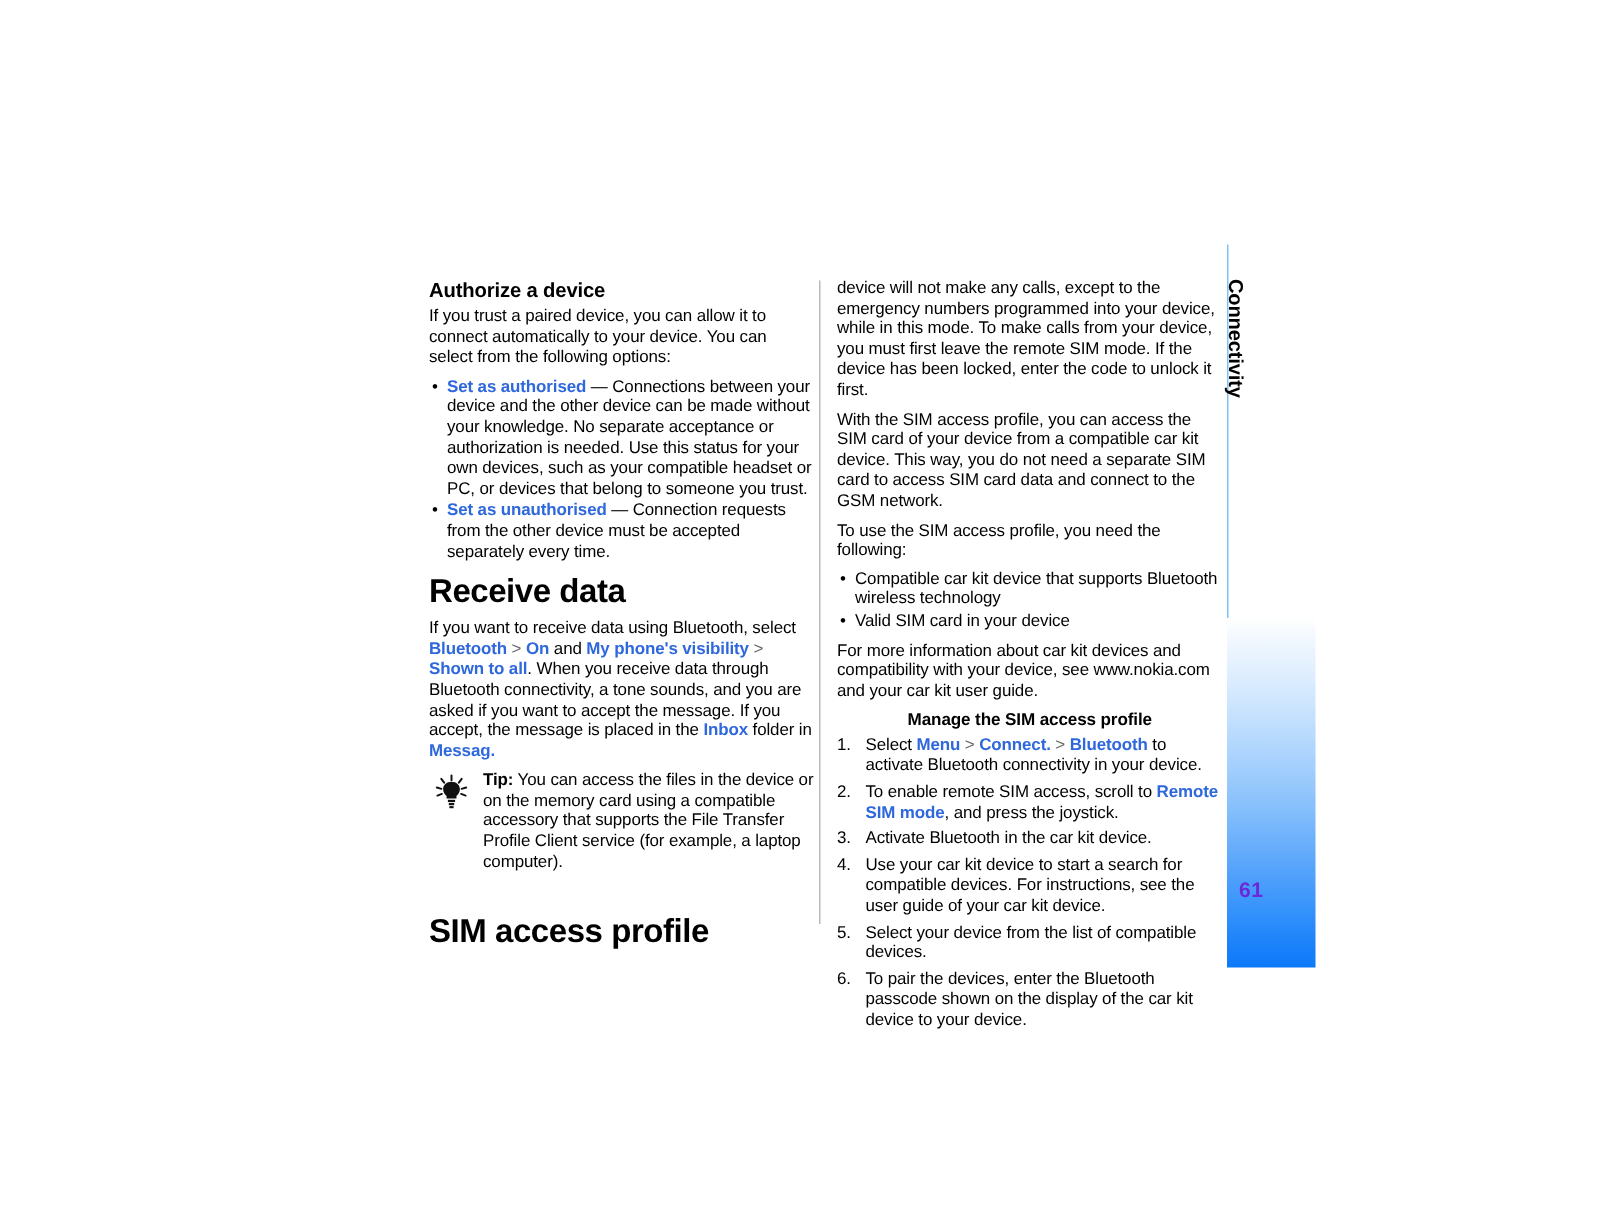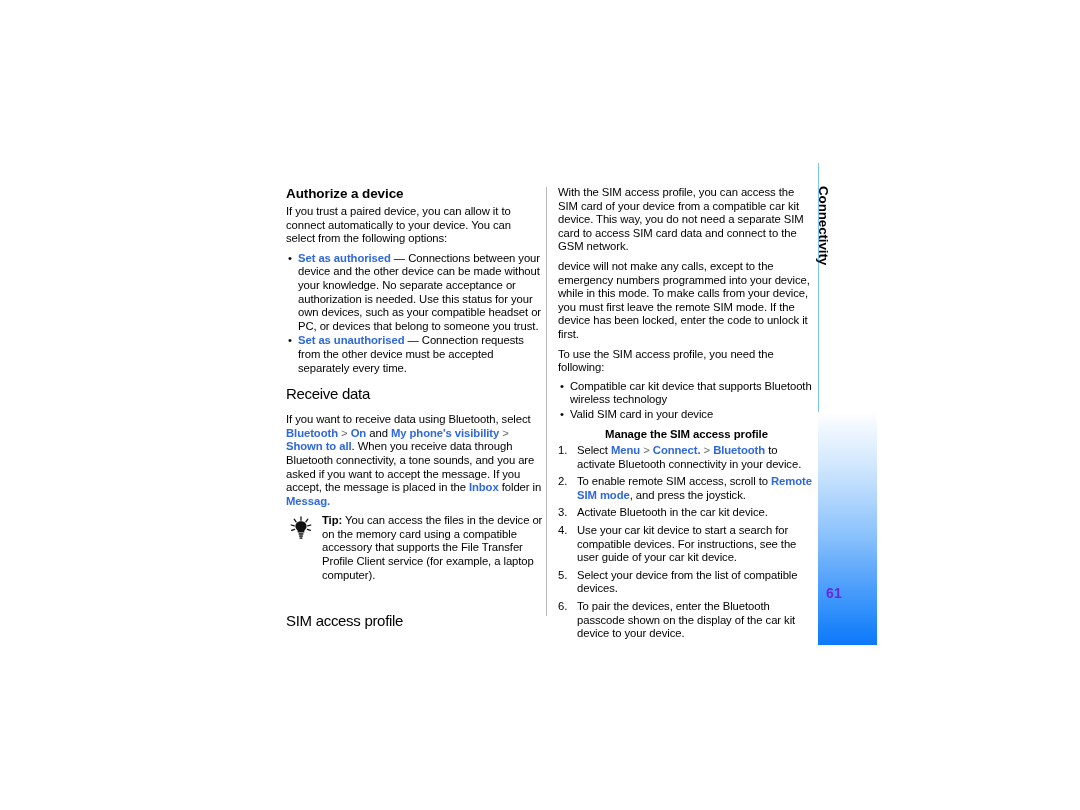--- a/index.html
+++ b/index.html
@@ -48,22 +48,22 @@
 
   
   h2.sec-head {
     font-size: 13.5px;
     font-weight: bold;
     margin: 0 0 4px 0;
     line-height: 15px;
     letter-spacing: -0.1px;
   }
   h1.big-head {
-    font-size: 15px;
-    font-weight: normal;
+    font-size: 22px;
+    font-weight: bold;
     margin: 0 0 7px 0;
     line-height: 25px;
     letter-spacing: -0.3px;
   }
   h3.sub-head {
     font-size: 11.4px;
     font-weight: bold;
     margin: 0 0 3px 0;
     line-height: 13.6px;
     text-align: center;
@@ -238,35 +238,36 @@
     </div>
 
     <h1 class="big-head" style="margin-top:26px;">SIM access profile</h1>
 
   </div>
 
   <div class="col-divider"></div>
 
   <div class="col col-right">
 
+    <p class="para">device will not make any calls, except to the emergency numbers programmed into your device, while in this mode. To make calls from your device, you must first leave the remote SIM mode. If the device has been locked, enter the code to unlock it first.</p>
+
     <p class="para">With the SIM access profile, you can access the SIM card of your device from a compatible car kit device. This way, you do not need a separate SIM card to access SIM card data and connect to the GSM network.</p>
 
-    <p class="para">device will not make any calls, except to the emergency numbers programmed into your device, while in this mode. To make calls from your device, you must first leave the remote SIM mode. If the device has been locked, enter the code to unlock it first.</p>
-
     <p class="para tight">To use the SIM access profile, you need the following:</p>
 
     <ul class="blist">
       <li>
         <span class="bullet">•</span><span>Compatible car kit device that supports Bluetooth wireless technology</span>
       </li>
       <li>
         <span class="bullet">•</span><span>Valid SIM card in your device</span>
       </li>
     </ul>
 
+    <p class="para">For more information about car kit devices and compatibility with your device, see www.nokia.com and your car kit user guide.</p>
 
     <h3 class="sub-head">Manage the SIM access profile</h3>
 
     <ol class="nlist">
       <li>
         <span class="num">1.</span><span>Select </span><span class="lnk">Menu</span><span class="sep"> &gt; </span><span class="lnk">Connect.</span><span class="sep"> &gt; </span><span class="lnk">Bluetooth</span><span> to activate Bluetooth connectivity in your device.</span>
       </li>
       <li>
         <span class="num">2.</span><span>To enable remote SIM access, scroll to </span><span class="lnk">Remote SIM mode</span><span>, and press the joystick.</span>
       </li>

